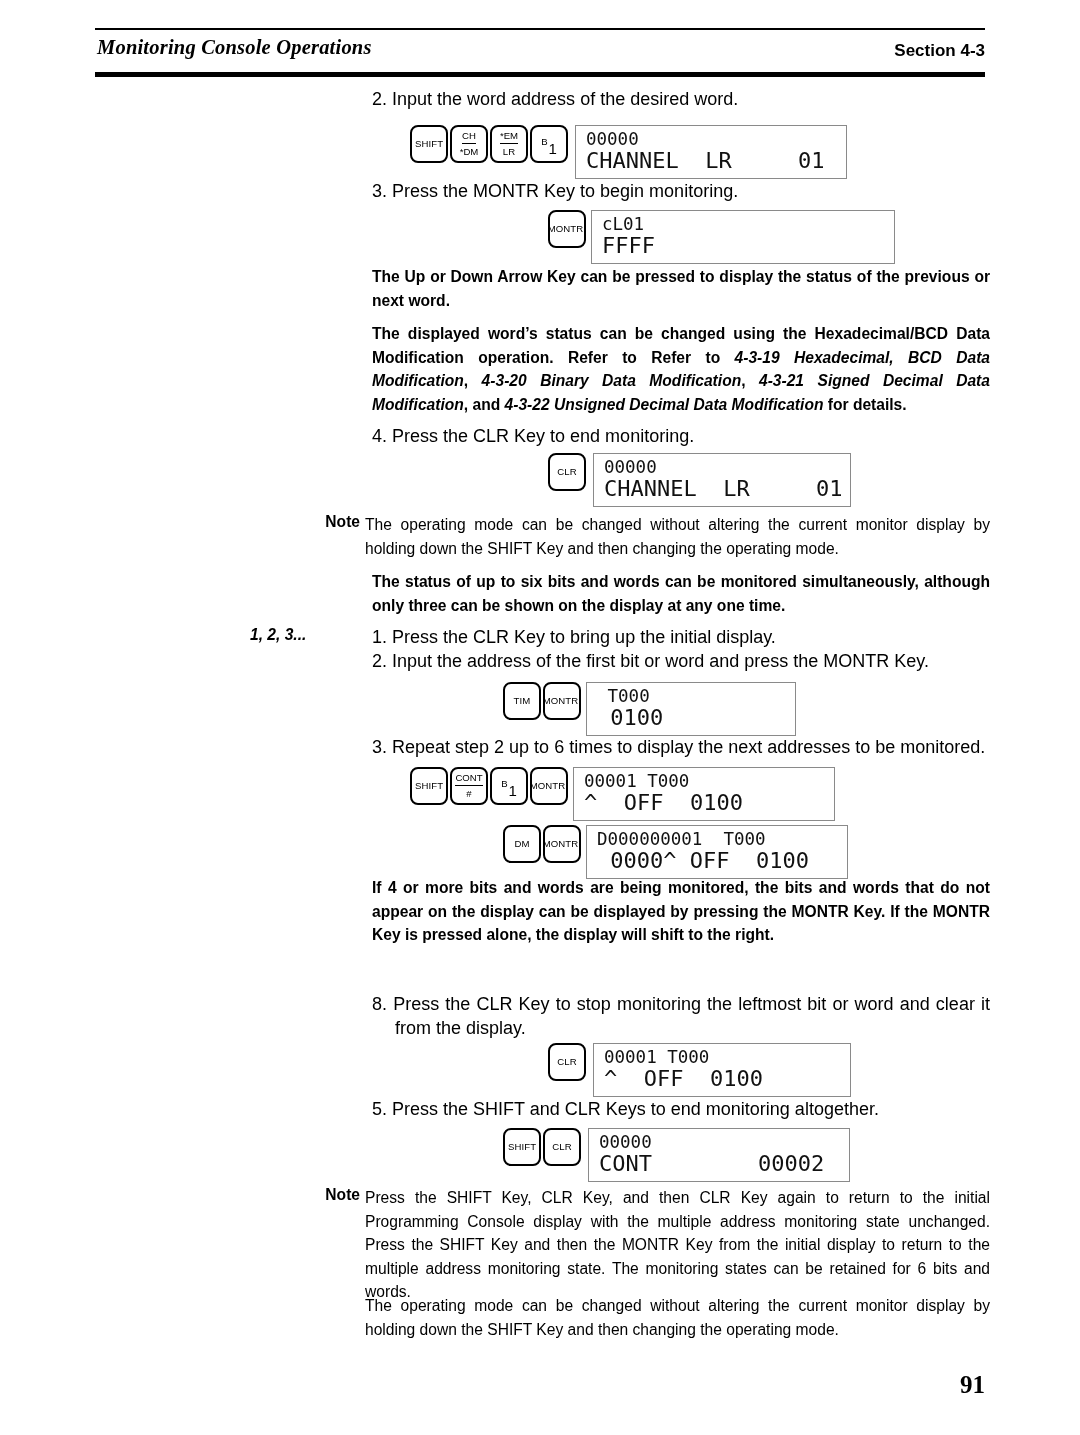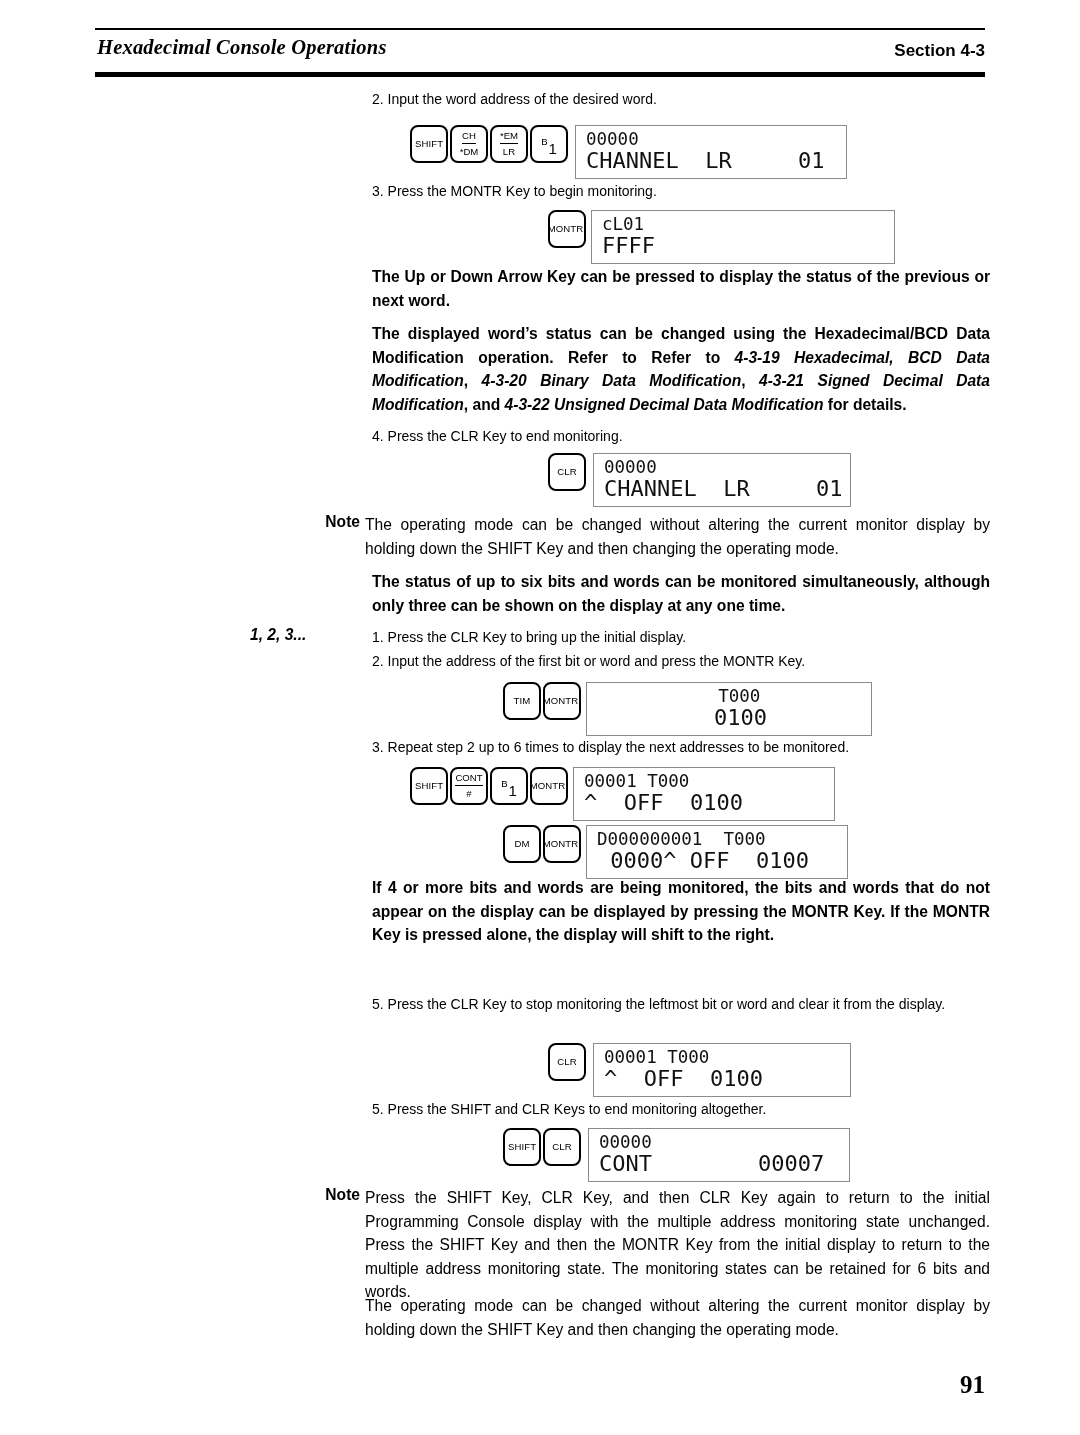--- a/index.html
+++ b/index.html
@@ -61,21 +61,21 @@
     font-size: 15.6px;
     line-height: 23.5px;
     text-align: justify;
     font-weight: bold;
   }
 
   .numitem {
     position: absolute;
     left: 372px;
     width: 618px;
-    font-size: 14px;
+    font-size: 18px;
     line-height: 23.5px;
     padding-left: 23px;
     text-indent: -23px;
     text-align: left;
   }
   .numitem.just { text-align: justify; }
 
   .note-block {
     position: absolute;
     font-size: 15.6px;
@@ -215,21 +215,21 @@
     margin-top: 15px;
   }
 </style>
 </head>
 <body>
 
 <div class="page">
 
   <div class="header">
     <div class="rule-top"></div>
-    <div class="header-title">Hexadecimal Console Operations</div>
+    <div class="header-title">Monitoring Console Operations</div>
     <div class="header-section">Section 4-3</div>
     <div class="rule-bottom"></div>
   </div>
 
   <div class="numitem" style="top:88px;">2. Input the word address of the desired word.</div>
 
   <div class="figure" style="left:410px; top:125px;">
     <div class="keyrow">
       <div class="key">
         <span class="klabel">SHIFT</span>
@@ -297,21 +297,21 @@
 
   <div class="figure" style="left:503px; top:682px;">
     <div class="keyrow">
       <div class="key">
         <span class="klabel">TIM</span>
       </div>
       <div class="key overflow">
         <span class="klabel">MONTR</span>
       </div>
     </div>
-    <div class="lcd" style="width:286px; margin-left:3px;text-align:center;">
+    <div class="lcd" style="width:210px; margin-left:3px;">
       <div class="lcd-line l1"> T000</div>
       <div class="lcd-line l2"> 0100</div>
     </div>
   </div>
 
   <div class="numitem" style="top:736px;">3. Repeat step 2 up to 6 times to display the next addresses to be monitored.</div>
 
   <div class="figure" style="left:410px; top:767px;">
     <div class="keyrow">
       <div class="key">
@@ -345,21 +345,21 @@
       </div>
     </div>
     <div class="lcd" style="width:262px; margin-left:3px;">
       <div class="lcd-line l1">D000000001  T000</div>
       <div class="lcd-line l2"> 0000^ OFF  0100</div>
     </div>
   </div>
 
   <div class="body-col" style="top:876px;">If 4 or more bits and words are being monitored, the bits and words that do not appear on the display can be displayed by pressing the MONTR Key. If the MONTR Key is pressed alone, the display will shift to the right.</div>
 
-  <div class="numitem just" style="top:993px;">5. Press the CLR Key to stop monitoring the leftmost bit or word and clear it from the display.</div>
+  <div class="numitem just" style="top:993px;">8. Press the CLR Key to stop monitoring the leftmost bit or word and clear it from the display.</div>
 
   <div class="figure" style="left:548px; top:1043px;">
     <div class="keyrow">
       <div class="key">
         <span class="klabel">CLR</span>
       </div>
     </div>
     <div class="lcd" style="width:258px; margin-left:5px;">
       <div class="lcd-line l1">00001 T000</div>
       <div class="lcd-line l2">^  OFF  0100</div>
@@ -372,21 +372,21 @@
     <div class="keyrow">
       <div class="key">
         <span class="klabel">SHIFT</span>
       </div>
       <div class="key">
         <span class="klabel">CLR</span>
       </div>
     </div>
     <div class="lcd" style="width:262px; margin-left:5px;">
       <div class="lcd-line l1">00000</div>
-      <div class="lcd-line l2">CONT        00007</div>
+      <div class="lcd-line l2">CONT        00002</div>
     </div>
   </div>
 
   <div class="note-label" style="left:250px; top:1186px; width:110px;">Note</div>
   <div class="note-block" style="left:365px; top:1186px; width:625px; text-align:justify;">Press the SHIFT Key, CLR Key, and then CLR Key again to return to the initial Programming Console display with the multiple address monitoring state unchanged. Press the SHIFT Key and then the MONTR Key from the initial display to return to the multiple address monitoring state. The monitoring states can be retained for 6 bits and words.</div>
   <div class="note-block" style="left:365px; top:1294px; width:625px; text-align:justify;">The operating mode can be changed without altering the current monitor display by holding down the SHIFT Key and then changing the operating mode.</div>
 
   <div class="folio">91</div>
 
 </div>

